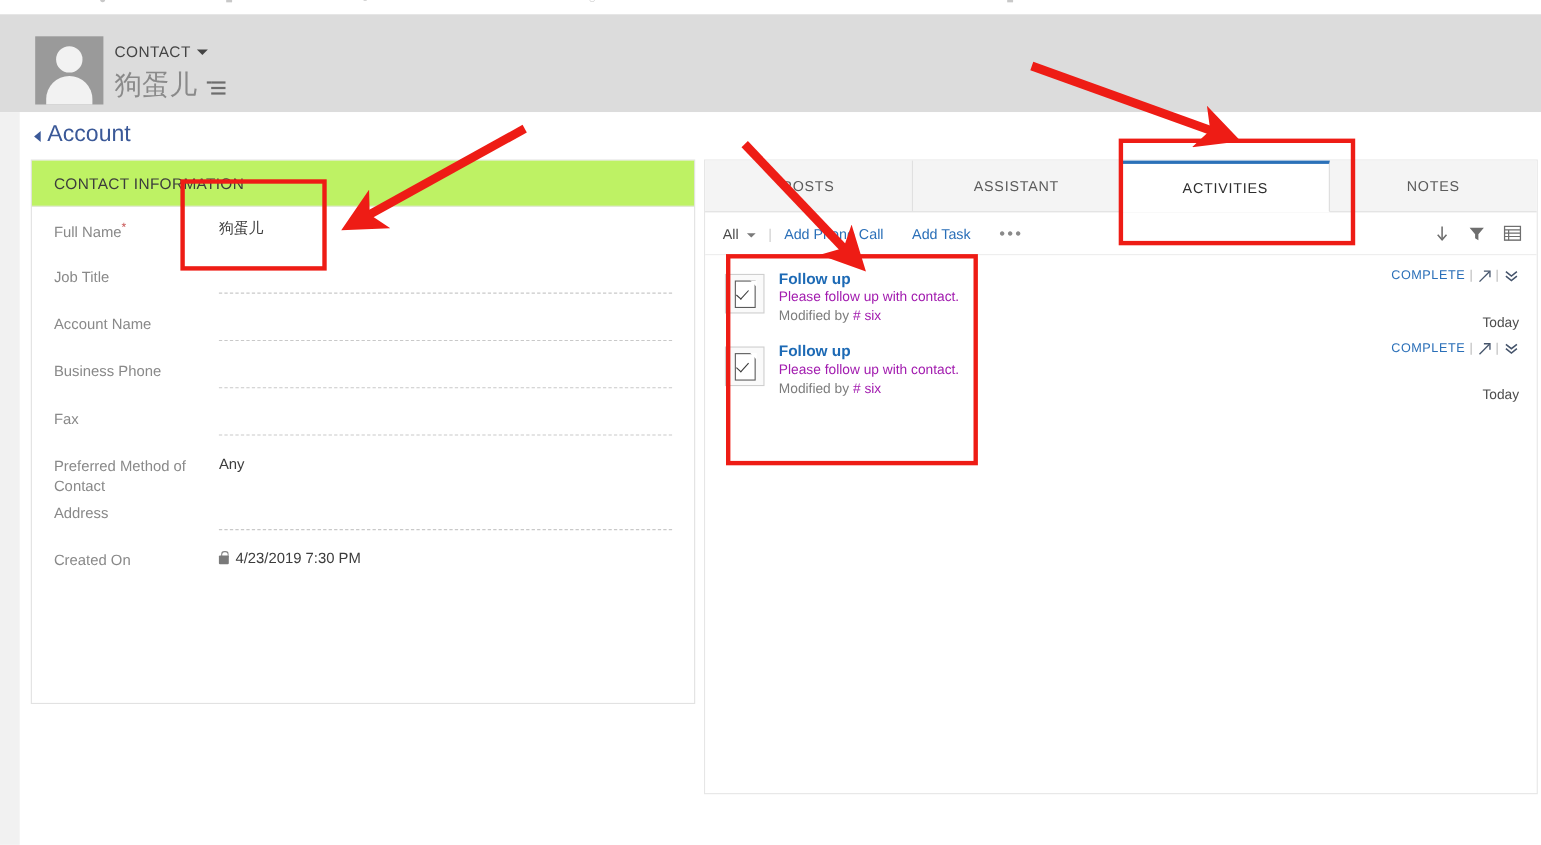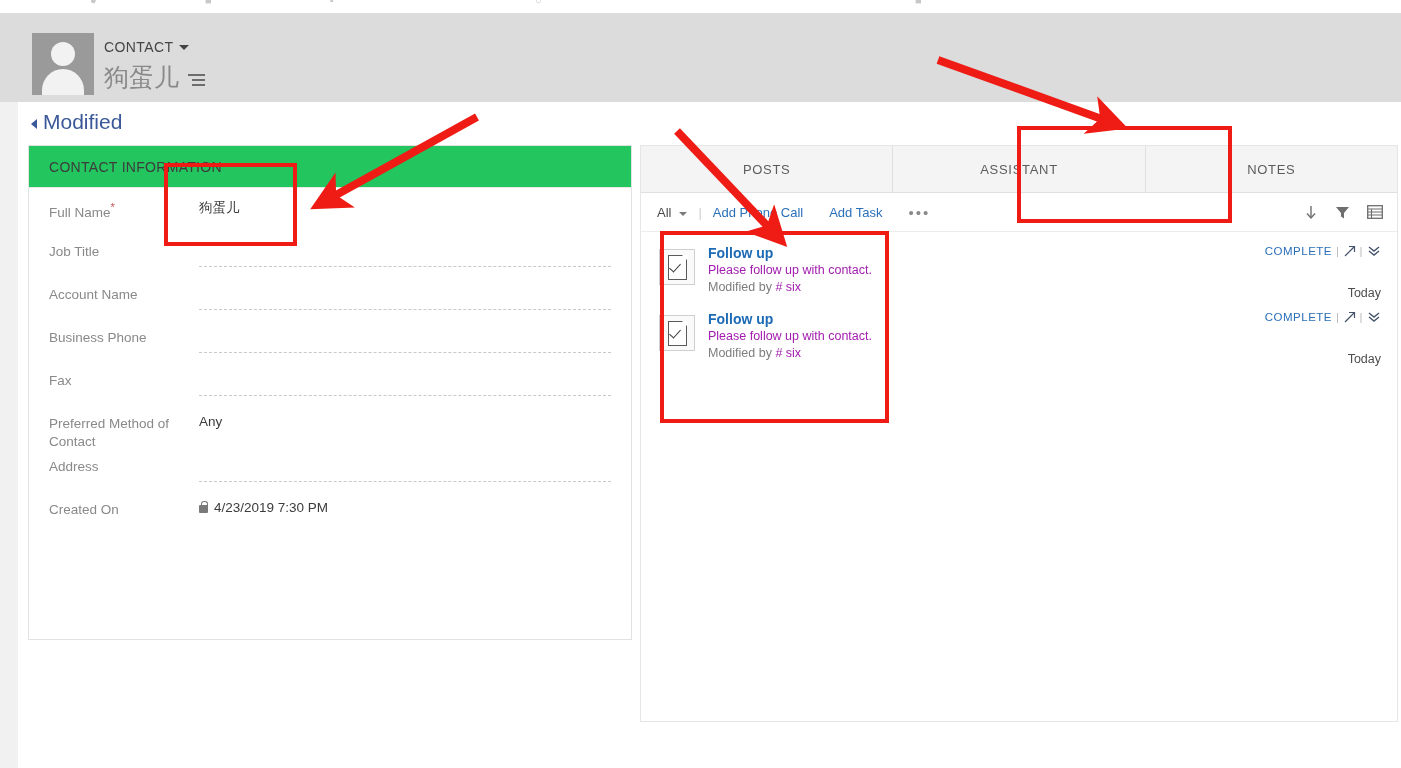--- a/index.html
+++ b/index.html
@@ -118,21 +118,21 @@
 
   
   .info-card {
     position: absolute; left: 10px; top: 43px;
     width: 602px; height: 493px;
     background: #ffffff;
     border: 1px solid #e2e2e2;
   }
   .info-card-header {
     height: 41px;
-    background: #22c55e;
+    background: #bef264;
     border-bottom: 1px solid #e8e8e8;
     display: flex; align-items: center;
     padding-left: 20px;
     font-size: 14px;
     color: #3c3c3c;
     letter-spacing: .3px;
     text-align: center;
   }
   .field-list { padding: 10px 16px 0 20px; }
   .field-row {
@@ -334,21 +334,21 @@
     </span>
   </div>
 </div>
 
 <div class="left-rail"></div>
 
 <div class="content">
 
   <div class="summary-head">
     <span class="tri"></span>
-    <span>Modified</span>
+    <span>Account</span>
   </div>
 
   <div class="info-card">
     <div class="info-card-header">CONTACT INFORMATION</div>
     <div class="field-list" id="field-list">
         <div class="field-row">
           <div class="field-label">Full Name<span class="req">*</span></div>
           <div class="field-value"><span>狗蛋儿</span></div>
         </div>
         <div class="field-row">
@@ -382,20 +382,23 @@
       </div>
   </div>
 
   <div class="right-panel">
     <div class="tabs" id="tabs">
         <div class="tab">
           <span>POSTS</span>
         </div>
         <div class="tab">
           <span>ASSISTANT</span>
+        </div>
+        <div class="tab active">
+          <span>ACTIVITIES</span>
         </div>
         <div class="tab">
           <span>NOTES</span>
         </div>
       </div>
 
     <div class="sub-toolbar">
       <span class="tb-all">All</span>
       <span class="tb-caret"></span>
       <span class="tb-sep">|</span>

